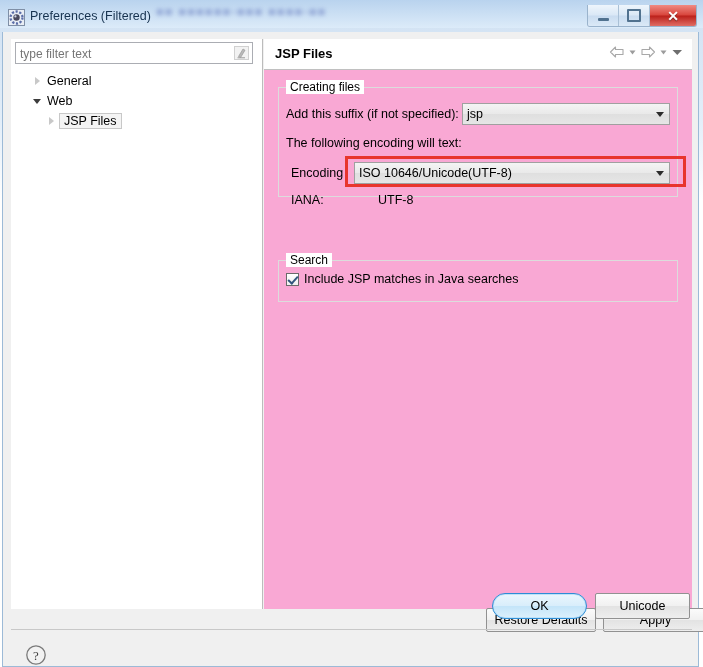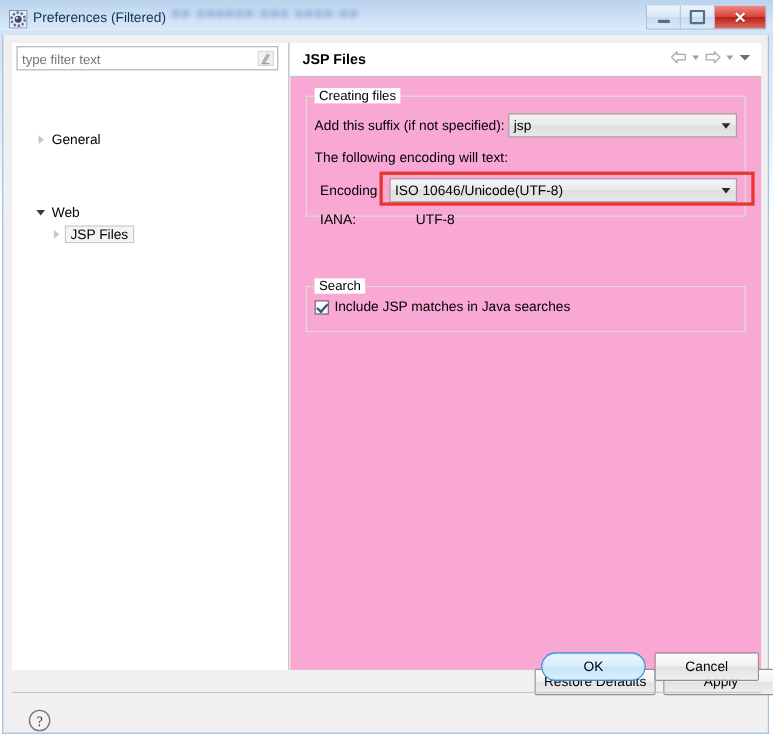--- a/index.html
+++ b/index.html
@@ -175,21 +175,21 @@
     border-right: 4px solid transparent;
     border-top: 5px solid #3c3c3c;
   }
   .tree-label { padding-left: 2px; }
   .tree-row.selected .tree-label {
     border: 1px solid #c8c8c8;
     background: #f4f4f4;
     padding: 0 4px;
     margin-left: 0;
   }
-  .indent1 { padding-left: 14px; margin-top: 46px; }
+  .indent1 { padding-left: 14px; }
   .indent2 { padding-left: 28px; }
 
   
   .content-pane {
     position: absolute;
     left: 261px; top: 7px;
     width: 428px; height: 570px;
     background: #ffffff;
     box-sizing: border-box;
   }
@@ -496,16 +496,16 @@
     <div class="footer-sep"></div>
 
     <span class="help-icon">
       <svg width="22" height="22" viewBox="0 0 22 22">
         <circle cx="11" cy="11" r="9.2" fill="#f2f2f2" stroke="#7a7a7a" stroke-width="1.3"></circle>
         <text x="11" y="15.6" font-family="Liberation Serif, serif" font-size="13" fill="#3c3c3c" text-anchor="middle">?</text>
       </svg>
     </span>
 
     <div class="btn default" style="left:489px; top:561px; width:95px; height:26px;border-radius:13px;">OK</div>
-    <div class="btn" style="left:592px; top:561px; width:95px; height:26px;">Cancel</div>
+    <div class="btn" style="left:592px; top:561px; width:95px; height:26px;">Unicode</div>
 
   </div>
 </div>
 
 </body></html>

